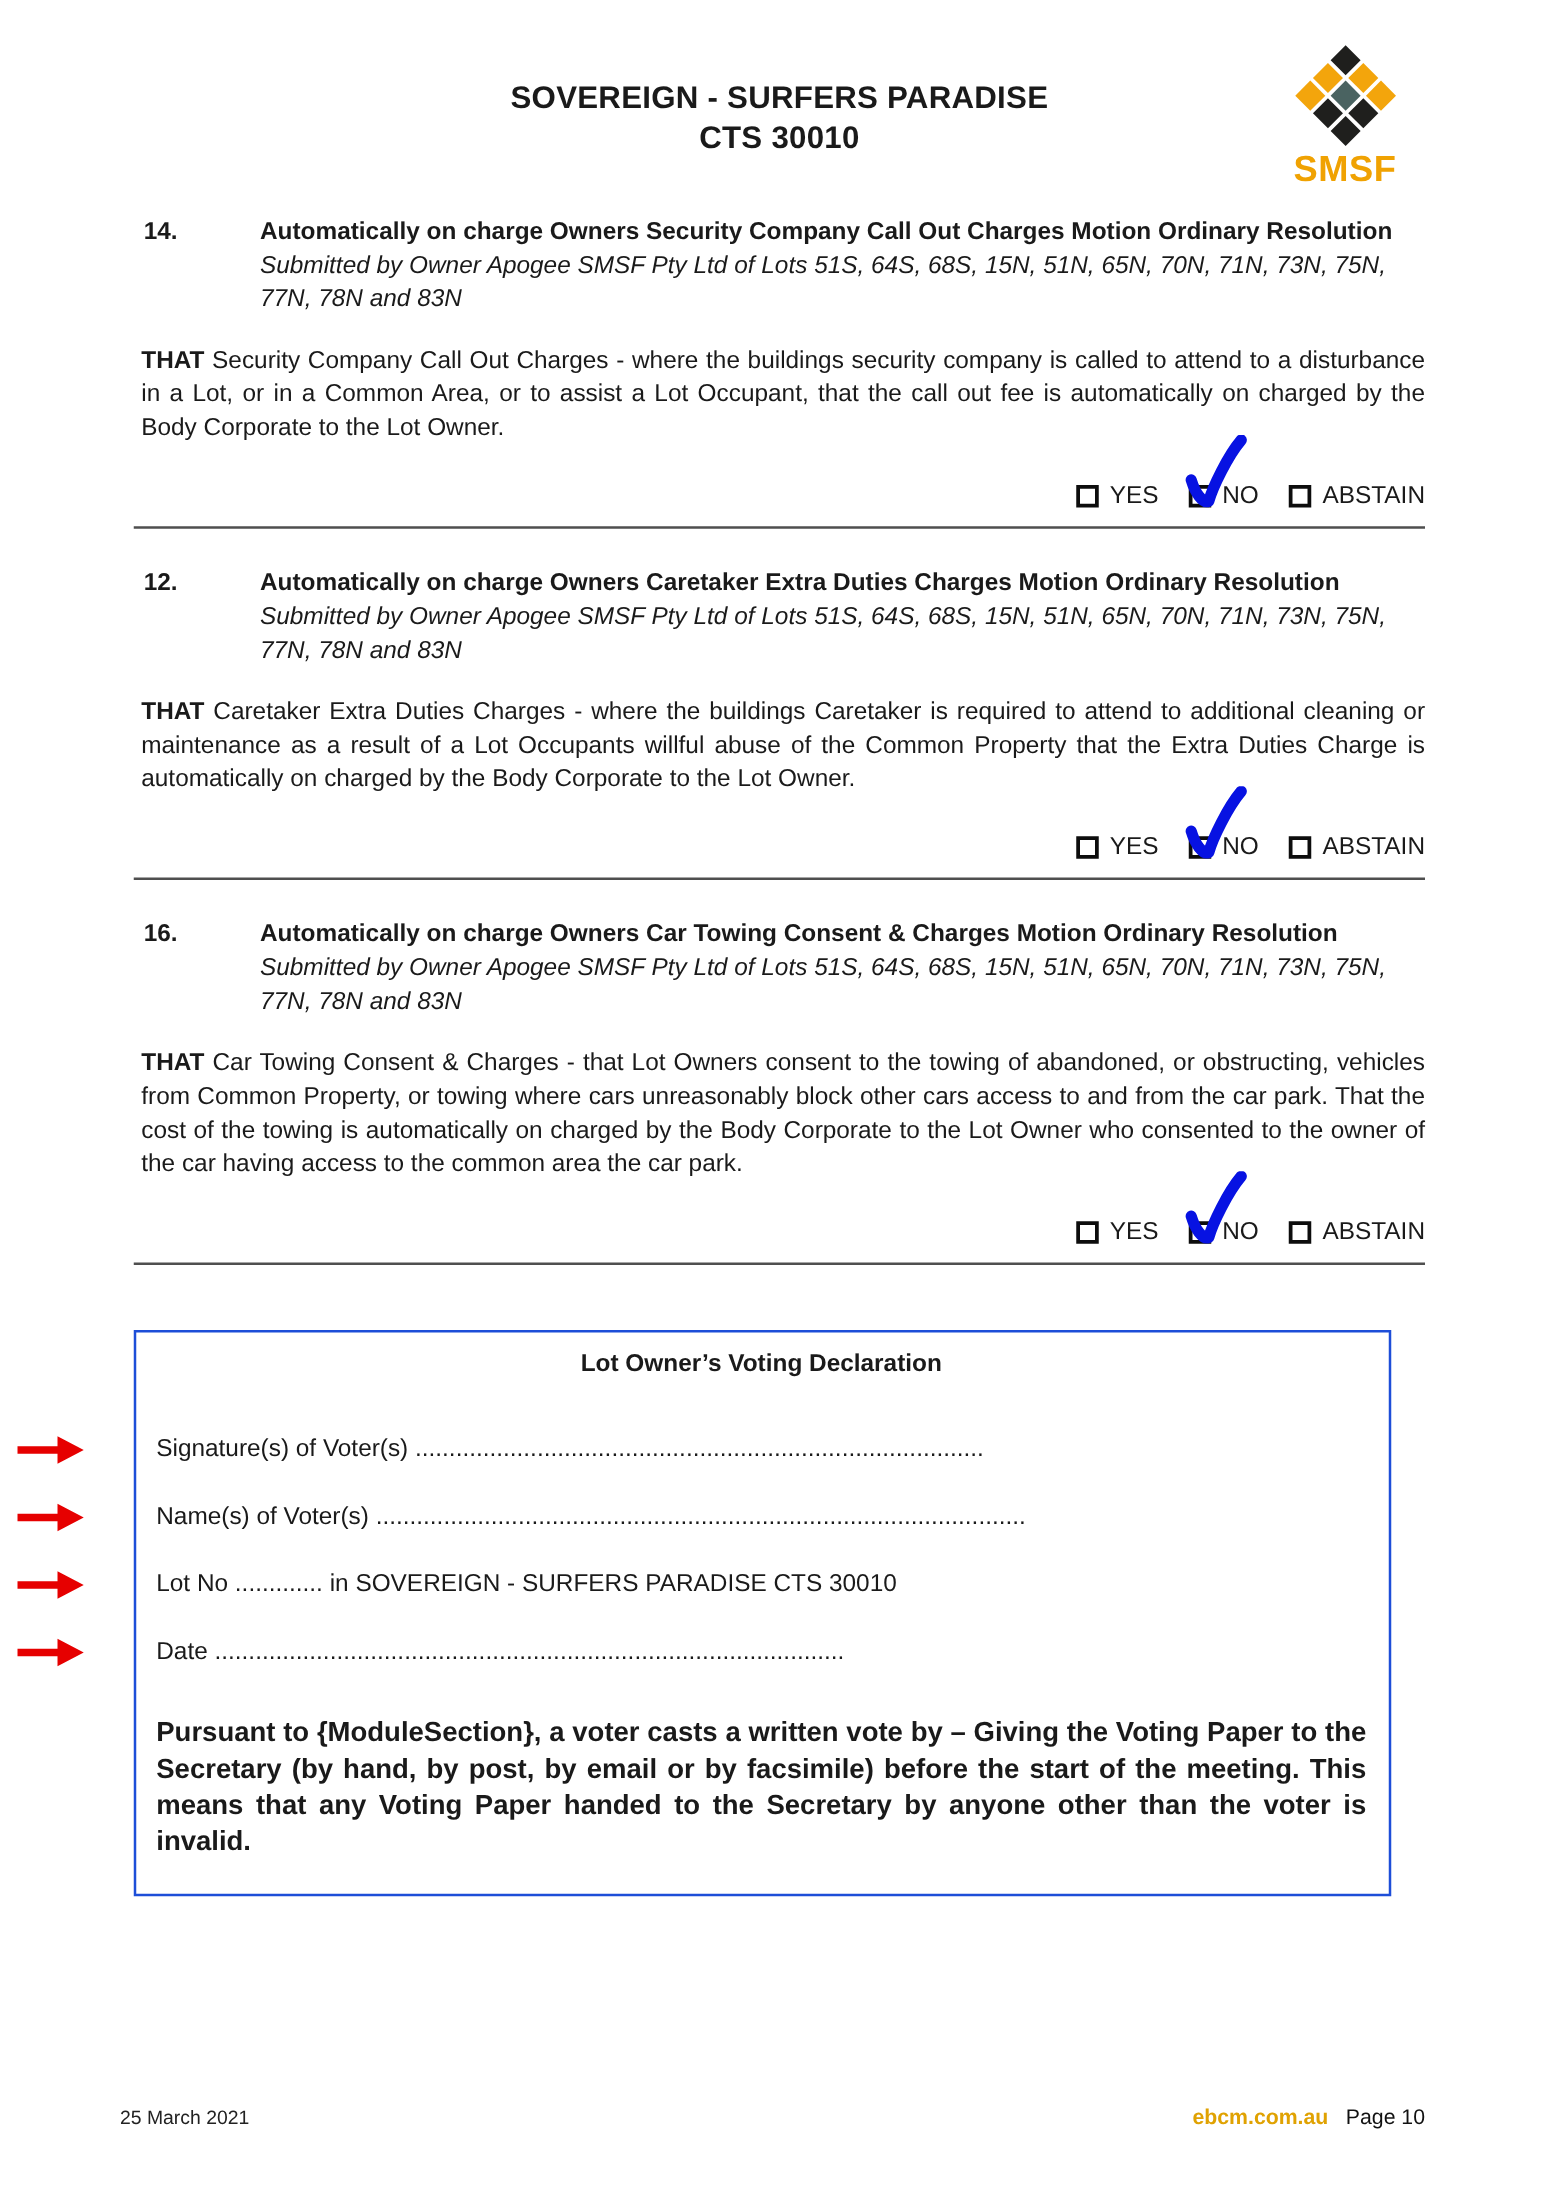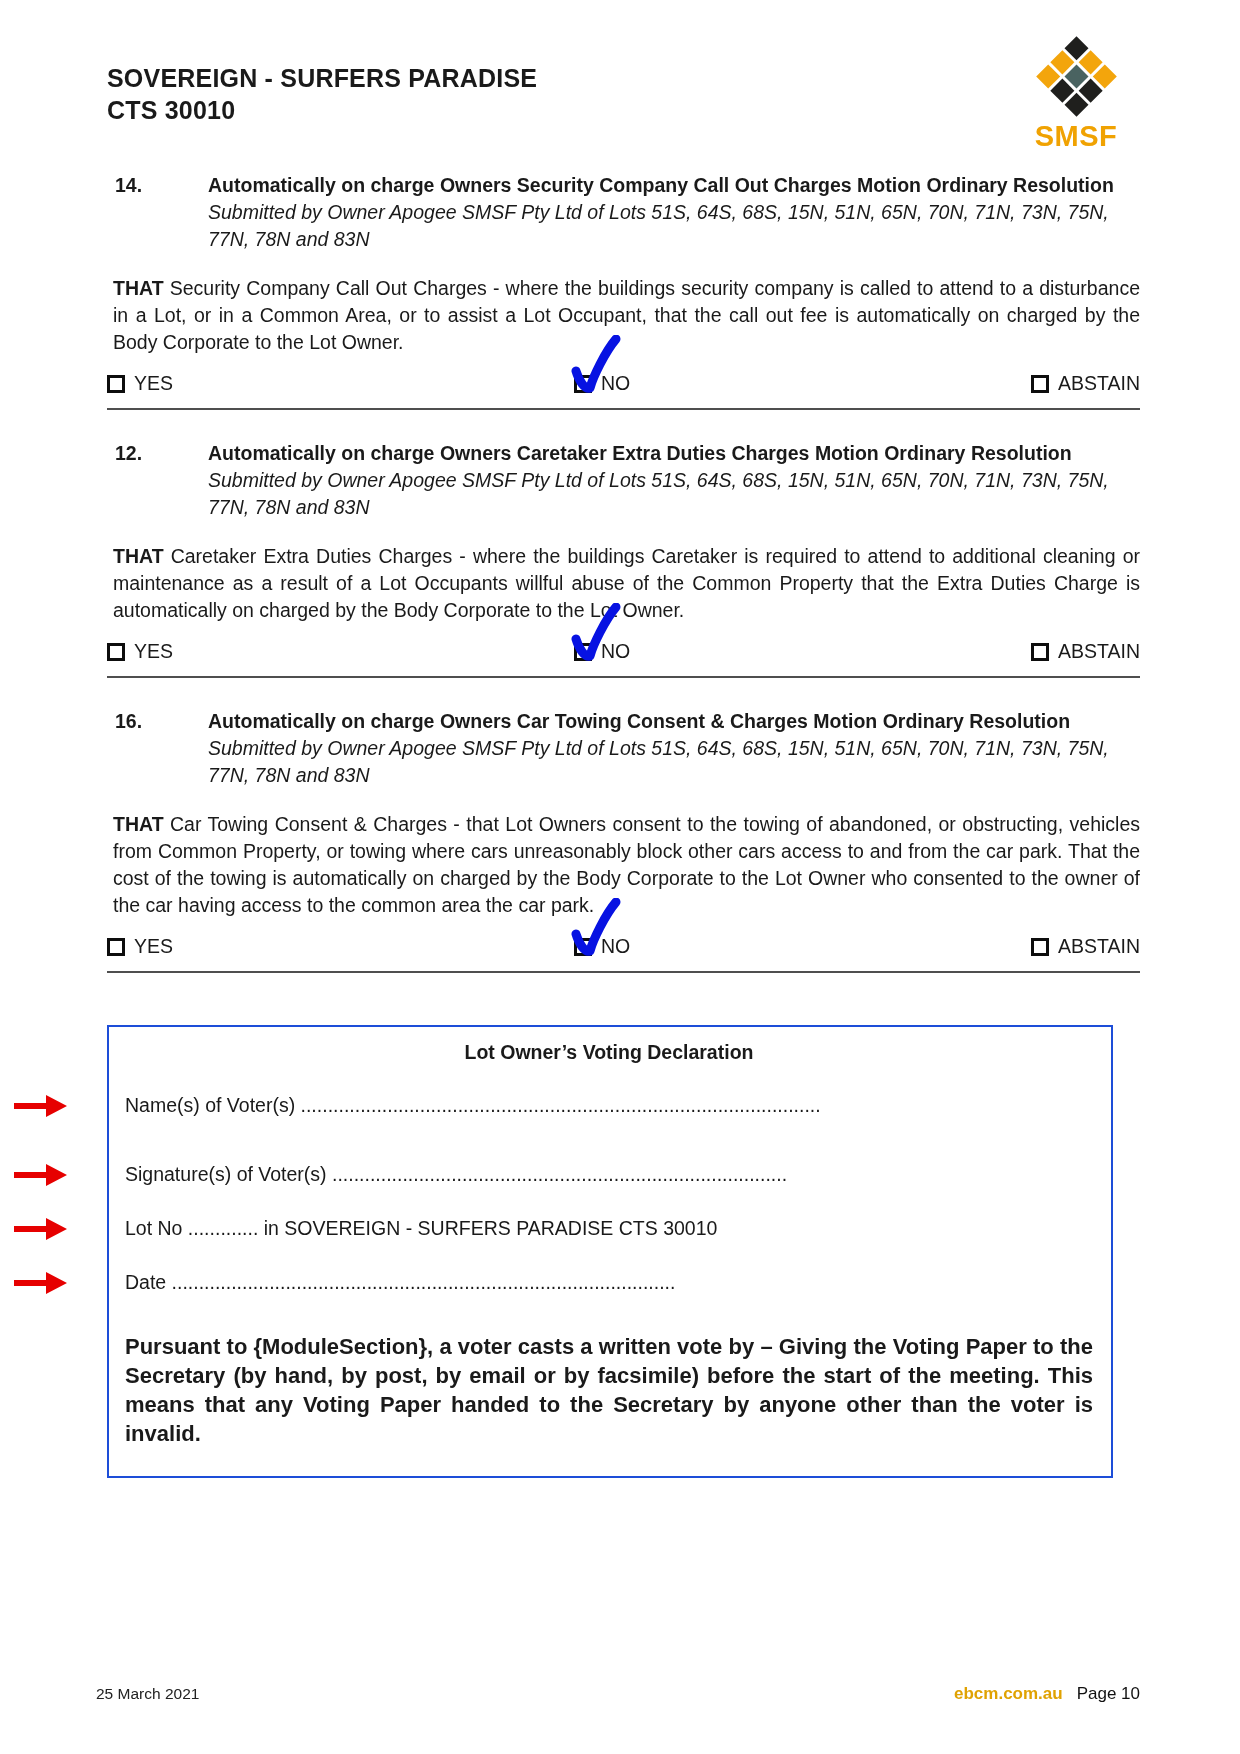--- a/index.html
+++ b/index.html
@@ -7,36 +7,36 @@
     position:relative;
     width:1240px;height:1754px;
     background:#ffffff;
     font-family:"Liberation Sans","DejaVu Sans",sans-serif;
     color:#1a1a1a;
     overflow:hidden;
   }
   .content{margin:0 100px 0 107px;width:1033px;}
   
   .header{padding-top:62px;}
-  .header-title{font-size:25px;font-weight:bold;line-height:32px;letter-spacing:.2px;}
+  .header-title{font-size:25px;font-weight:bold;line-height:32px;letter-spacing:.2px;text-align:center;}
   .brand{position:absolute;top:34px;right:122px;text-align:center;}
   .logo-box{width:84px;height:84px;display:flex;align-items:center;justify-content:center;margin:0 auto;}
   .logo-grid{display:grid;grid-template-columns:repeat(3,17px);grid-auto-rows:17px;gap:3px;transform:rotate(45deg);}
   .logo-cell{width:17px;height:17px;background:#1F1F1D;}
   .brand-name{font-size:29px;font-weight:bold;color:#F0A202;letter-spacing:.5px;margin-top:2px;}
   
   .motion{margin-top:46px;}
   .motion + .motion{margin-top:30px;}
   .motion-head{display:flex;}
   .motion-number{width:101px;flex:0 0 101px;font-weight:bold;font-size:19.5px;line-height:27px;padding-left:8px;box-sizing:border-box;}
   .motion-titles{flex:1;}
   .motion-title{font-weight:bold;font-size:19.5px;line-height:27px;}
   .motion-submitted{font-style:italic;font-size:19.5px;line-height:27px;}
   .motion-body{margin:22px 0 0 6px;font-size:19.5px;line-height:27px;text-align:justify;}
-  .vote-row{margin-top:16px;display:flex;justify-content:space-between;align-items:center;gap:36px;font-size:19.5px;}
+  .vote-row{margin-top:29px;display:flex;justify-content:flex-end;align-items:center;gap:24px;font-size:19.5px;}
   .vote-option{display:flex;align-items:center;gap:9px;}
   .checkbox-wrap{position:relative;width:18px;height:18px;flex:0 0 18px;}
   .checkbox{display:block;width:18px;height:18px;box-sizing:border-box;border:3px solid #0d0d0d;background:#fff;}
   .check-mark{position:absolute;left:-5px;top:-40px;width:52px;height:64px;pointer-events:none;z-index:2;}
   .rule{border:none;border-top:2px solid #4F4F4F;margin:13px 0 0 0;}
   
   .declaration{margin-top:52px;border:2px solid #1d4ed8;width:1006px;box-sizing:border-box;padding:12px 16px 20px 14px;}
   .dec-title{text-align:center;font-weight:bold;font-size:19.5px;line-height:26px;}
   .dec-intro{margin:14px 0 0 2px;font-size:19.5px;line-height:27px;}
   .dec-line{position:relative;margin:27px 0 0 2px;font-size:19.5px;line-height:27px;white-space:nowrap;overflow:visible;}
@@ -180,32 +180,32 @@
             </span>
           <span class="vote-label">ABSTAIN</span>
         </div>
       </div>
       <hr class="rule">
     </section>
 
     <section class="declaration">
       <div class="dec-title">Lot Owner’s Voting Declaration</div>
 
+      <div class="dec-line first">
+        <svg class="red-arrow" viewBox="0 0 57 26">
+          <path d="M2 10 H34 V2 L55 13 L34 24 V16 H2 Z" fill="#E60000"></path>
+        </svg>
+        <span>Signature(s) of Voter(s) ....................................................................................</span>
+      </div>
+
       <div class="dec-line">
         <svg class="red-arrow" viewBox="0 0 57 26">
           <path d="M2 10 H34 V2 L55 13 L34 24 V16 H2 Z" fill="#E60000"></path>
         </svg>
         <span>Name(s) of Voter(s) ................................................................................................</span>
-      </div>
-
-      <div class="dec-line first">
-        <svg class="red-arrow" viewBox="0 0 57 26">
-          <path d="M2 10 H34 V2 L55 13 L34 24 V16 H2 Z" fill="#E60000"></path>
-        </svg>
-        <span>Signature(s) of Voter(s) ....................................................................................</span>
       </div>
 
       <div class="dec-line">
         <svg class="red-arrow" viewBox="0 0 57 26">
           <path d="M2 10 H34 V2 L55 13 L34 24 V16 H2 Z" fill="#E60000"></path>
         </svg>
         <span>Lot No ............. in SOVEREIGN - SURFERS PARADISE CTS 30010</span>
       </div>
 
       <div class="dec-line">

